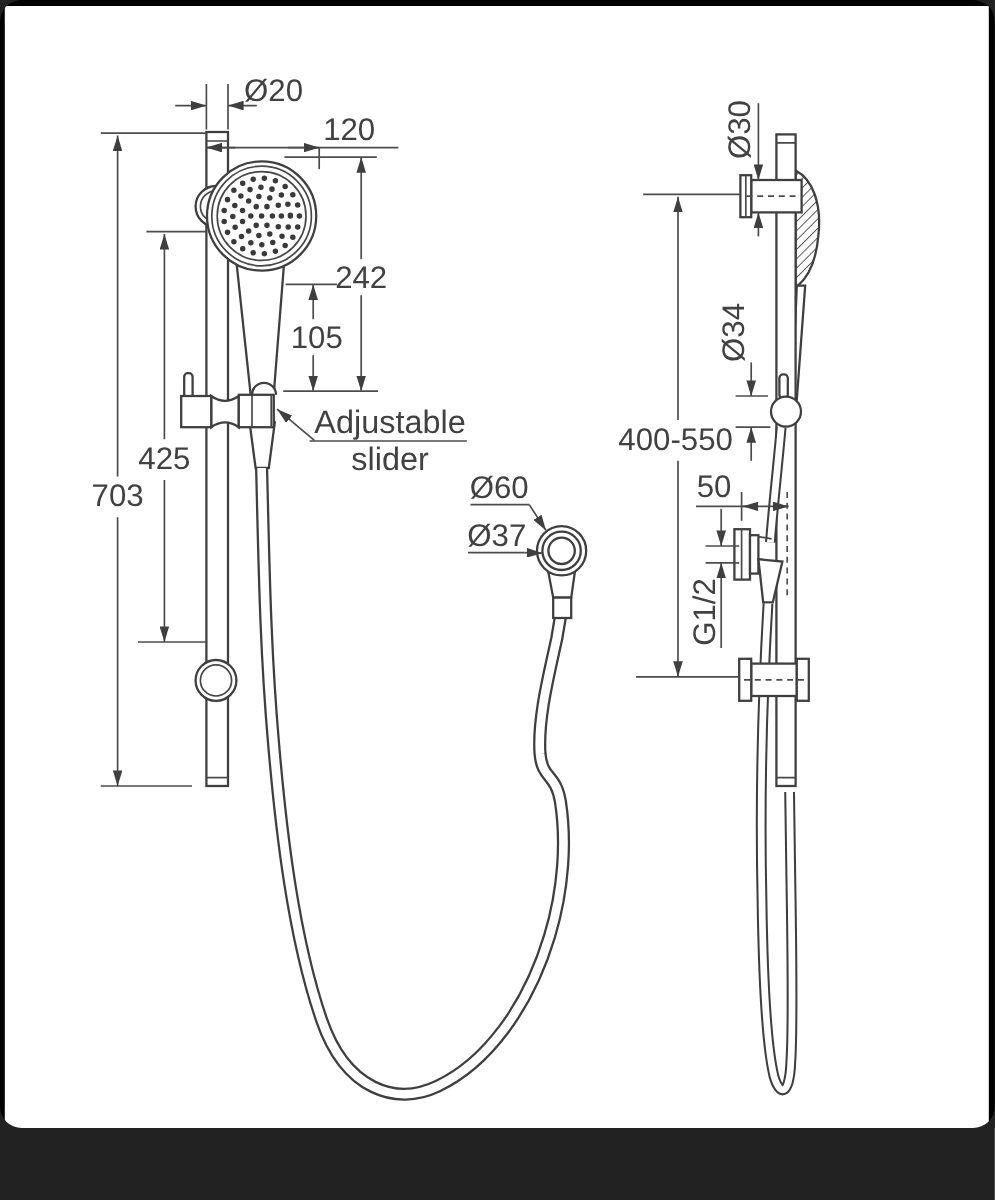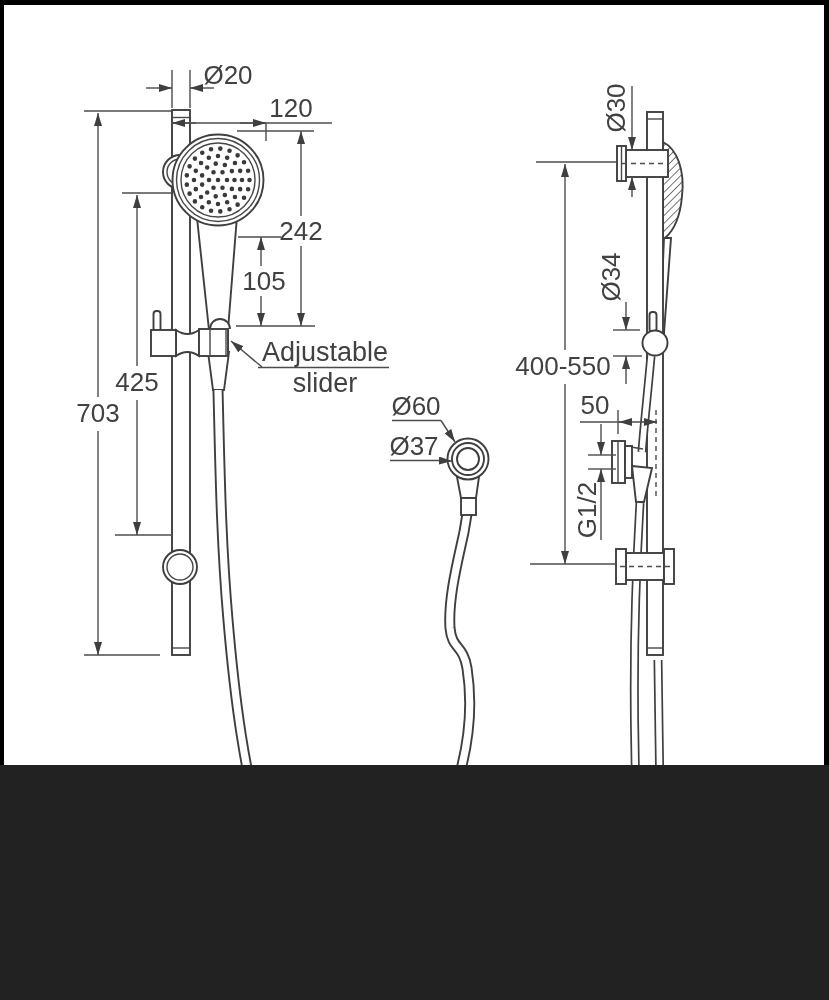--- a/index.html
+++ b/index.html
@@ -1,16 +1,16 @@
 <!DOCTYPE html>
 <html><head>
 <meta charset="utf-8">
 <style>
   html,body{margin:0;padding:0;background:#222;}
-  #frame{position:relative;width:829px;height:765px;background:#000;overflow:hidden;}
+  #frame{position:relative;width:829px;height:940px;background:#000;overflow:hidden;border-radius:18px;}
   #paper{position:absolute;left:4px;top:5px;width:820px;height:989px;background:#fff;}
   #paper:after{content:"";position:absolute;left:0;bottom:0;width:100%;height:30px;
     background:linear-gradient(to bottom, rgba(0,0,0,0), rgba(0,0,0,0.09));}
   svg{position:absolute;left:0;top:0;}
   .dim-text{font-family:"Liberation Sans", sans-serif;font-size:26px;fill:#414141;}
   .callout-text{font-family:"Liberation Sans", sans-serif;font-size:27px;fill:#414141;}
   .outline-f{stroke:#3f3f3f;stroke-width:1.9;fill:#fff;}
   .thin{stroke:#474747;stroke-width:1.4;fill:none;}
   .dim{stroke:#4c4c4c;stroke-width:1.4;fill:none;}
   .dashed{stroke:#4c4c4c;stroke-width:1.4;fill:none;stroke-dasharray:5 4;}

